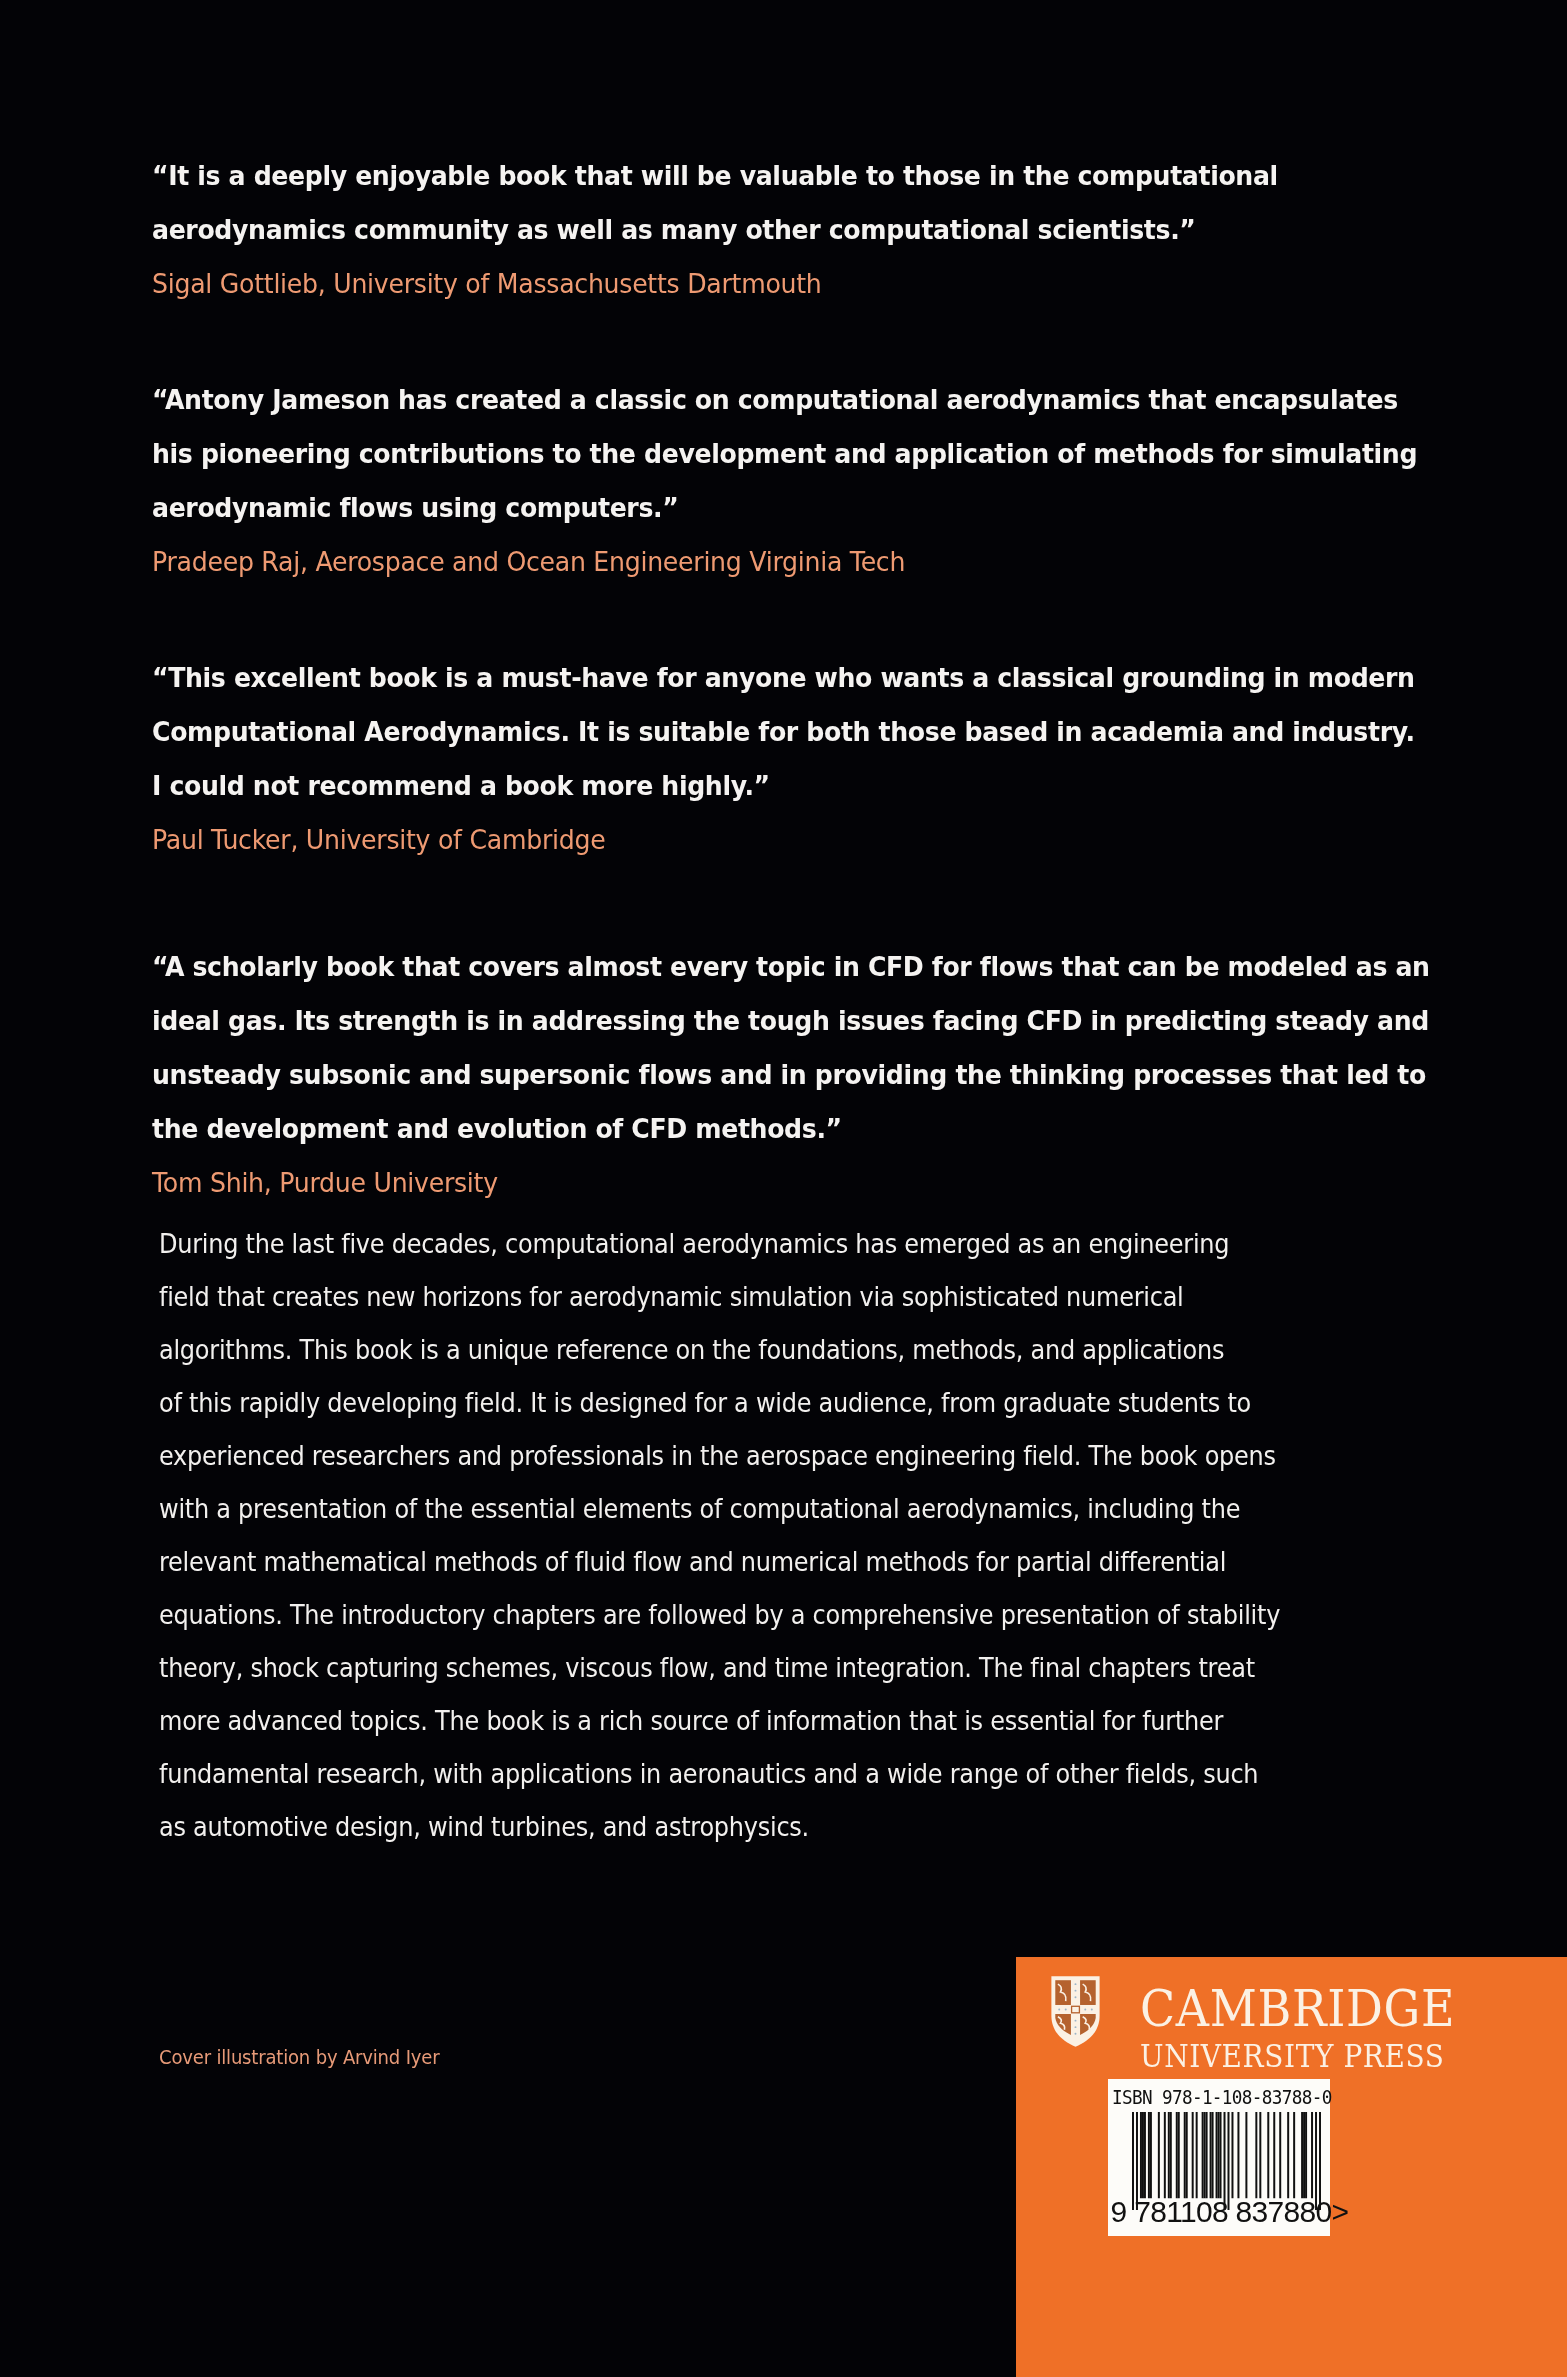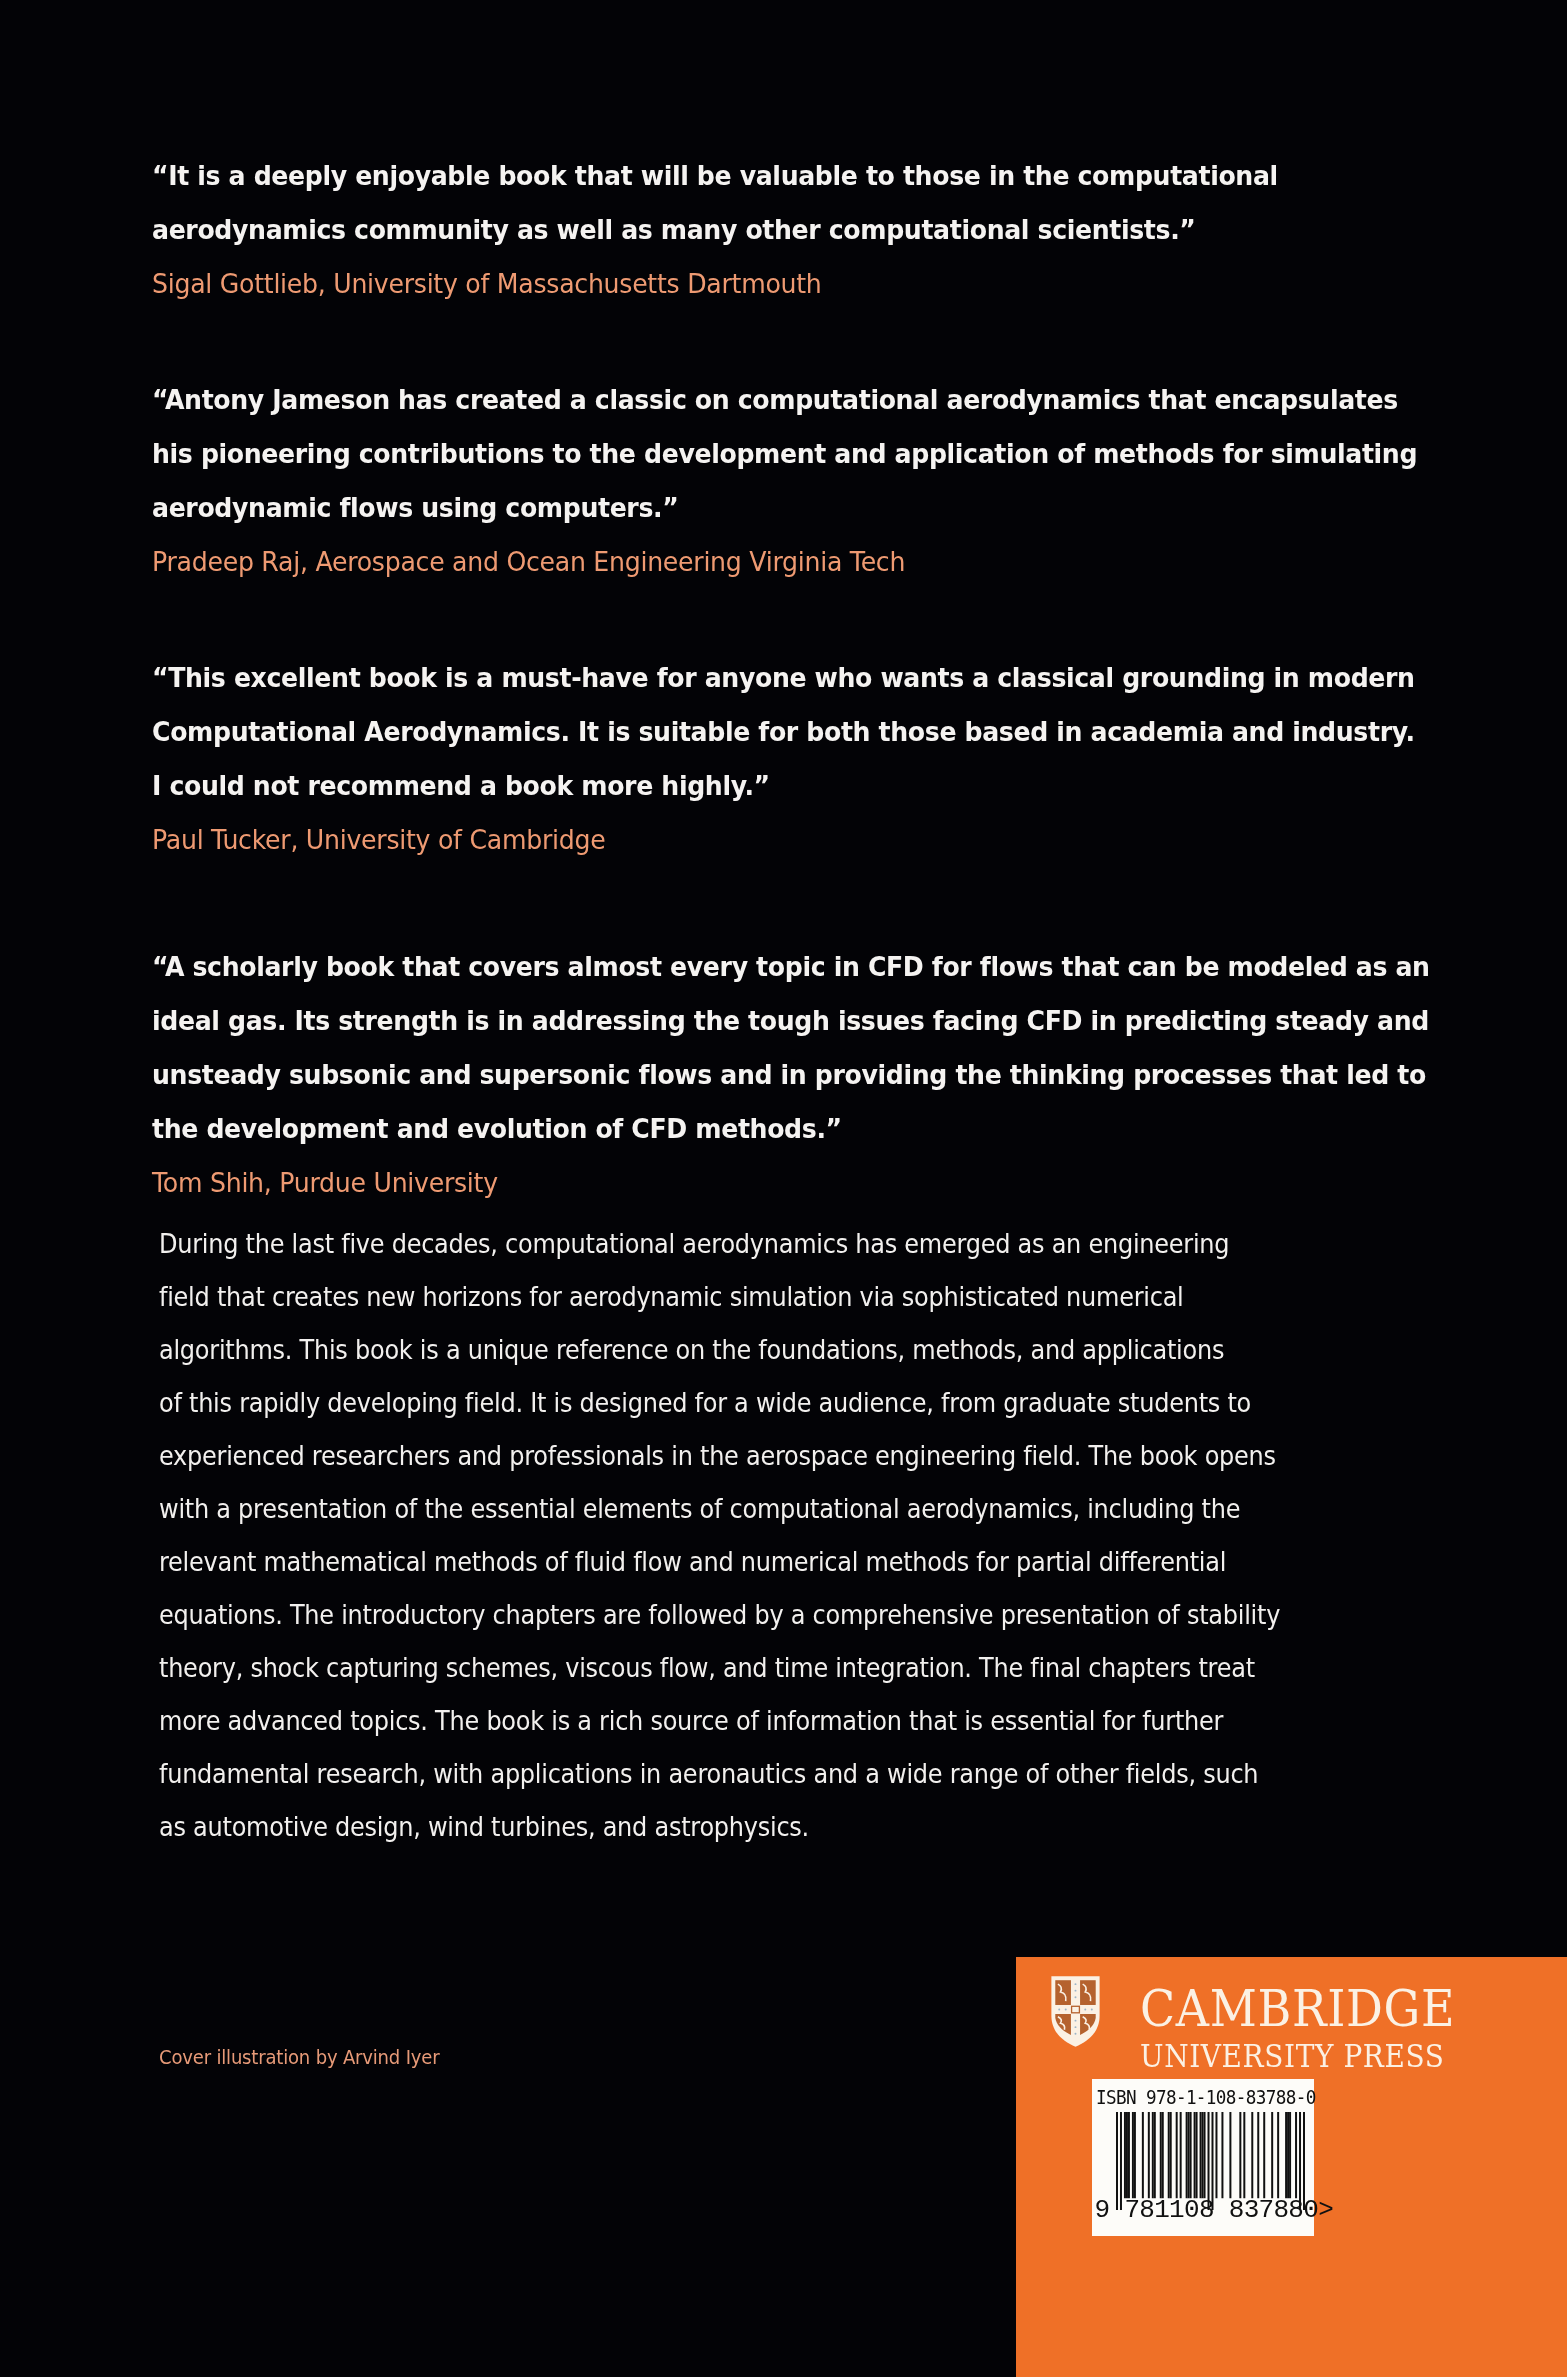--- a/index.html
+++ b/index.html
@@ -46,31 +46,31 @@
   }
   .wordmark-line1 { font-size: 50px; line-height: 54px; letter-spacing: 0.7px; display:block; transform: scaleX(0.92); transform-origin:left top; }
   .wordmark-line2 { font-size: 31px; line-height: 41px; letter-spacing: 0.7px; display:block; transform: scaleX(0.9); transform-origin:left top; }
   .barcode-box {
     position: absolute; left: 84px; top: 122px; width: 223px; height: 157px;
     background: #fdfcf9;
     width: 222px;
   }
   .barcode-box { width: 222px; }
   .barcode-wrap {
-    position: absolute; left: 76px; top: 122px; width: 222px; height: 157px;
+    position: absolute; left: 92px; top: 122px; width: 222px; height: 157px;
   }
   .isbn-label {
     position: absolute; left: 3.9px; top: 6.5px;
     font-family: "DejaVu Sans Mono", monospace; font-size: 19.6px; color: #111;
     letter-spacing: -0.7px; transform: scaleX(0.9); transform-origin:left top; white-space: nowrap;
   }
   .barcode-svg { position: absolute; left: 23.5px; top: 33px; width: 189px; height: 98px; }
   .barcode-digits {
     position: absolute; left: 2.6px; top: 116px;
-    font-family: Liberation Mono, monospace; font-size: 26px; color: #111;
+    font-family: Liberation Sans, sans-serif; font-size: 30px; color: #111;
     white-space: pre; letter-spacing: -0.7px;
   }
   .barcode-digits span { display: inline-block; }
 </style>
 </head>
 <body>
 
 <div class="quotes">
   <div class="quote">
     <p class="quote-text">

